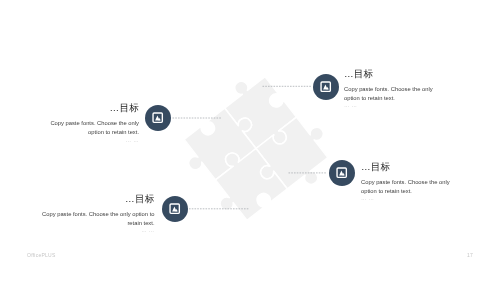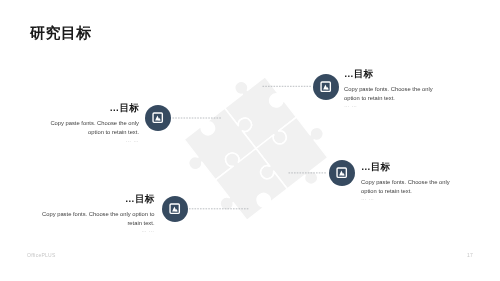--- a/index.html
+++ b/index.html
@@ -27,21 +27,21 @@
   
   .circle{
     position:absolute;width:26px;height:26px;border-radius:50%;
     background:#364a60;display:flex;align-items:center;justify-content:center;
   }
   .circle svg{display:block;}
 
   
   .callout{position:absolute;}
   .ca-head{
-    font-size:9.6px;font-weight:bold;color:#1a1a1a;line-height:1;
+    font-size:9.6px;font-weight:normal;color:#1a1a1a;line-height:1;
     margin:0 0 6.5px 0;letter-spacing:0.2px;
   }
   .ca-body{
     font-size:5.8px;color:#3d3d3d;line-height:9.1px;margin:0;
     letter-spacing:0;
   }
   .ca-sub{
     font-size:5.4px;color:#b8b8b8;line-height:1;margin:0.5px 0 0 0;
     letter-spacing:0.3px;
   }
@@ -56,21 +56,20 @@
   .foot-right{
     position:absolute;right:27px;top:252px;font-size:5px;color:#c6c6c6;
     letter-spacing:0.25px;
   }
 </style>
 </head>
 <body>
 
 <div class="slide">
 
-  <div class="title">研究目标</div>
 
   <svg class="puzzle" viewBox="0 0 500 281">
     <g transform="translate(256,148.5) rotate(52.2) scale(51.2) translate(-1,-1)" fill="#f1f1f1" stroke="#ffffff" stroke-width="0.030" stroke-linejoin="round">
       <path d="M 0.000 0.000 L 0.438 0.000 C 0.387 0.028 0.361 0.087 0.376 0.144 C 0.391 0.201 0.442 0.240 0.500 0.240 C 0.558 0.240 0.609 0.201 0.624 0.144 C 0.639 0.087 0.613 0.028 0.562 0.000 L 1.000 0.000 L 1.000 0.438 C 1.028 0.387 1.087 0.361 1.144 0.376 C 1.201 0.391 1.240 0.442 1.240 0.500 C 1.240 0.558 1.201 0.609 1.144 0.624 C 1.087 0.639 1.028 0.613 1.000 0.562 L 1.000 1.000 L 0.562 1.000 C 0.613 0.972 0.639 0.913 0.624 0.856 C 0.609 0.799 0.558 0.760 0.500 0.760 C 0.442 0.760 0.391 0.799 0.376 0.856 C 0.361 0.913 0.387 0.972 0.438 1.000 L 0.000 1.000 L 0.000 0.562 C -0.028 0.613 -0.087 0.639 -0.144 0.624 C -0.201 0.609 -0.240 0.558 -0.240 0.500 C -0.240 0.442 -0.201 0.391 -0.144 0.376 C -0.087 0.361 -0.028 0.387 -0.000 0.438 L 0.000 0.000 Z"></path>
       <path d="M 1.000 0.000 L 1.438 0.000 C 1.387 -0.028 1.361 -0.087 1.376 -0.144 C 1.391 -0.201 1.442 -0.240 1.500 -0.240 C 1.558 -0.240 1.609 -0.201 1.624 -0.144 C 1.639 -0.087 1.613 -0.028 1.562 -0.000 L 2.000 0.000 L 2.000 0.438 C 2.028 0.387 2.087 0.361 2.144 0.376 C 2.201 0.391 2.240 0.442 2.240 0.500 C 2.240 0.558 2.201 0.609 2.144 0.624 C 2.087 0.639 2.028 0.613 2.000 0.562 L 2.000 1.000 L 1.562 1.000 C 1.613 1.028 1.639 1.087 1.624 1.144 C 1.609 1.201 1.558 1.240 1.500 1.240 C 1.442 1.240 1.391 1.201 1.376 1.144 C 1.361 1.087 1.387 1.028 1.438 1.000 L 1.000 1.000 L 1.000 0.562 C 1.028 0.613 1.087 0.639 1.144 0.624 C 1.201 0.609 1.240 0.558 1.240 0.500 C 1.240 0.442 1.201 0.391 1.144 0.376 C 1.087 0.361 1.028 0.387 1.000 0.438 L 1.000 0.000 Z"></path>
       <path d="M 0.000 1.000 L 0.438 1.000 C 0.387 0.972 0.361 0.913 0.376 0.856 C 0.391 0.799 0.442 0.760 0.500 0.760 C 0.558 0.760 0.609 0.799 0.624 0.856 C 0.639 0.913 0.613 0.972 0.562 1.000 L 1.000 1.000 L 1.000 1.438 C 0.972 1.387 0.913 1.361 0.856 1.376 C 0.799 1.391 0.760 1.442 0.760 1.500 C 0.760 1.558 0.799 1.609 0.856 1.624 C 0.913 1.639 0.972 1.613 1.000 1.562 L 1.000 2.000 L 0.562 2.000 C 0.613 2.028 0.639 2.087 0.624 2.144 C 0.609 2.201 0.558 2.240 0.500 2.240 C 0.442 2.240 0.391 2.201 0.376 2.144 C 0.361 2.087 0.387 2.028 0.438 2.000 L 0.000 2.000 L 0.000 1.562 C 0.028 1.613 0.087 1.639 0.144 1.624 C 0.201 1.609 0.240 1.558 0.240 1.500 C 0.240 1.442 0.201 1.391 0.144 1.376 C 0.087 1.361 0.028 1.387 0.000 1.438 L 0.000 1.000 Z"></path>
       <path d="M 1.000 1.000 L 1.438 1.000 C 1.387 1.028 1.361 1.087 1.376 1.144 C 1.391 1.201 1.442 1.240 1.500 1.240 C 1.558 1.240 1.609 1.201 1.624 1.144 C 1.639 1.087 1.613 1.028 1.562 1.000 L 2.000 1.000 L 2.000 1.438 C 1.972 1.387 1.913 1.361 1.856 1.376 C 1.799 1.391 1.760 1.442 1.760 1.500 C 1.760 1.558 1.799 1.609 1.856 1.624 C 1.913 1.639 1.972 1.613 2.000 1.562 L 2.000 2.000 L 1.562 2.000 C 1.613 2.028 1.639 2.087 1.624 2.144 C 1.609 2.201 1.558 2.240 1.500 2.240 C 1.442 2.240 1.391 2.201 1.376 2.144 C 1.361 2.087 1.387 2.028 1.438 2.000 L 1.000 2.000 L 1.000 1.562 C 0.972 1.613 0.913 1.639 0.856 1.624 C 0.799 1.609 0.760 1.558 0.760 1.500 C 0.760 1.442 0.799 1.391 0.856 1.376 C 0.913 1.361 0.972 1.387 1.000 1.438 L 1.000 1.000 Z"></path>
     </g>
   </svg>
 

